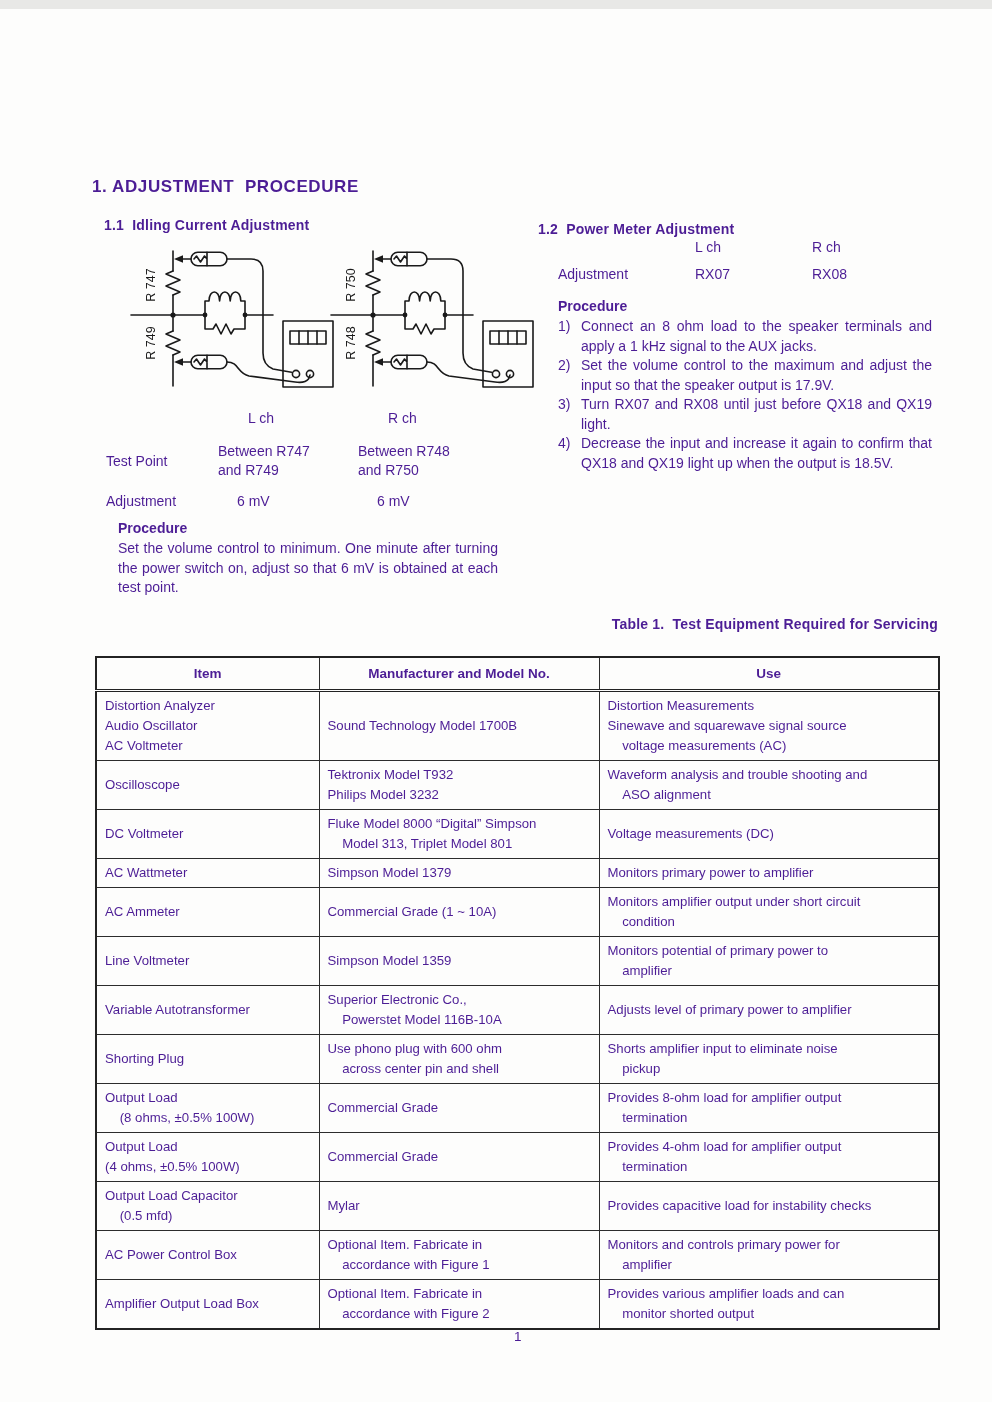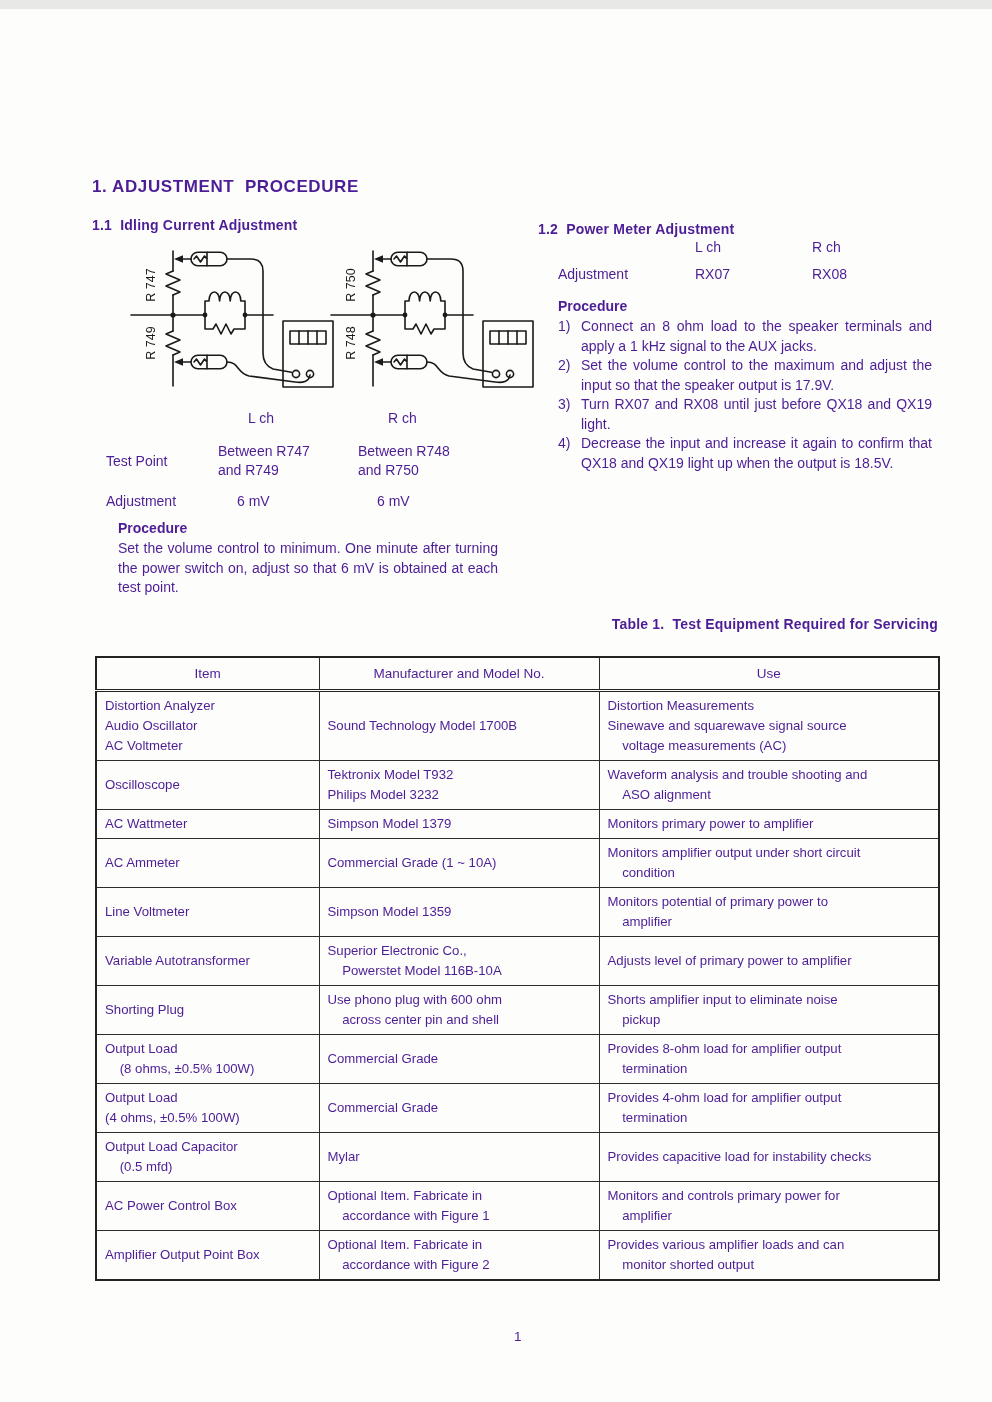--- a/index.html
+++ b/index.html
@@ -18,21 +18,21 @@
   .proc-head{font-size:14px;font-weight:bold;margin:0 0 3px 0;}
   .proc-text{font-size:14px;line-height:19.5px;text-align:justify;margin:0;}
   .steps .step{display:flex;font-size:14px;line-height:19.5px;}
   .steps .num{width:23px;flex:0 0 23px;}
   .steps .txt{flex:1;text-align:justify;}
   .tbl-caption{font-size:14px;font-weight:bold;letter-spacing:.2px;white-space:pre;}
   table.equip{border-collapse:collapse;table-layout:fixed;width:843px;background:#fdfdfc;}
   table.equip, table.equip td, table.equip th{border:1px solid #2c2c2c;}
   table.equip{border:2px solid #232323;}
   table.equip th{
-    height:31px;font-size:13.5px;font-weight:normal;text-align:center;
+    height:31px;font-size:13.5px;font-weight:bold;text-align:center;
     border-bottom:3px double #232323;padding:0;
   }
   table.equip td{
     font-size:13.2px;line-height:20px;vertical-align:middle;
     padding:4px 6px 4px 8px;
   }
   table.equip td .cellwrap{white-space:pre-wrap;}
   td.c-item{padding-left:25px;}
   td.c-model{padding-left:18px;}
   td.c-use{padding-left:20px;}
@@ -41,21 +41,21 @@
   .pad30{padding-left:30px;}
   .pad19{padding-left:19px;}
 </style>
 </head>
 <body>
 
 <div class="page">
 
   <div class="abs doc-title" style="left:92px;top:168px;">1. ADJUSTMENT  PROCEDURE</div>
 
-  <div class="abs sec-head" style="left:92px;top:208px;">1.1  Idling Current Adjustment</div>
+  <div class="abs sec-head" style="left:104px;top:208px;">1.1  Idling Current Adjustment</div>
 
   <svg class="abs" style="left:128px;top:232px;" width="210" height="175" viewBox="-5 0 210 175" fill="none" stroke="#1a1a1a" stroke-width="1.6" stroke-linecap="round" stroke-linejoin="round">
     <path d="M40 10 V30 M40 54 V90 M40 114 V145"></path>
     <path d="M40 30 L33 33 L47 39 L33 45 L47 51 L40 54"></path>
     <path d="M40 90 L33 93 L47 99 L33 105 L47 111 L40 114"></path>
     <path d="M40 74 H-2"></path>
     <circle cx="40" cy="74" r="2.6" fill="#1a1a1a" stroke="none"></circle>
     <text transform="translate(22 44) rotate(-90)" text-anchor="middle" font-size="12.5" fill="#1a1a1a" stroke="none">R 747</text>
     <text transform="translate(22 102) rotate(-90)" text-anchor="middle" font-size="12.5" fill="#1a1a1a" stroke="none">R 749</text>
 
@@ -203,20 +203,32 @@
             <div class="cellwrap">Tektronix Model T932
 Philips Model 3232</div>
           </td>
           <td class="c-use">
             <div class="cellwrap">Waveform analysis and trouble shooting and
     ASO alignment</div>
           </td>
         </tr>
         <tr>
           <td class="c-item">
+            <div class="cellwrap">DC Voltmeter</div>
+          </td>
+          <td class="c-model">
+            <div class="cellwrap">Fluke Model 8000 “Digital” Simpson
+    Model 313, Triplet Model 801</div>
+          </td>
+          <td class="c-use">
+            <div class="cellwrap">Voltage measurements (DC)</div>
+          </td>
+        </tr>
+        <tr>
+          <td class="c-item">
             <div class="cellwrap">AC Wattmeter</div>
           </td>
           <td class="c-model">
             <div class="cellwrap">Simpson Model 1379</div>
           </td>
           <td class="c-use">
             <div class="cellwrap">Monitors primary power to amplifier</div>
           </td>
         </tr>
         <tr>
@@ -314,21 +326,21 @@
             <div class="cellwrap">Optional Item. Fabricate in
     accordance with Figure 1</div>
           </td>
           <td class="c-use">
             <div class="cellwrap">Monitors and controls primary power for
     amplifier</div>
           </td>
         </tr>
         <tr>
           <td class="c-item">
-            <div class="cellwrap">Amplifier Output Point Box</div>
+            <div class="cellwrap">Amplifier Output Load Box</div>
           </td>
           <td class="c-model">
             <div class="cellwrap">Optional Item. Fabricate in
     accordance with Figure 2</div>
           </td>
           <td class="c-use">
             <div class="cellwrap">Provides various amplifier loads and can
     monitor shorted output</div>
           </td>
         </tr>

